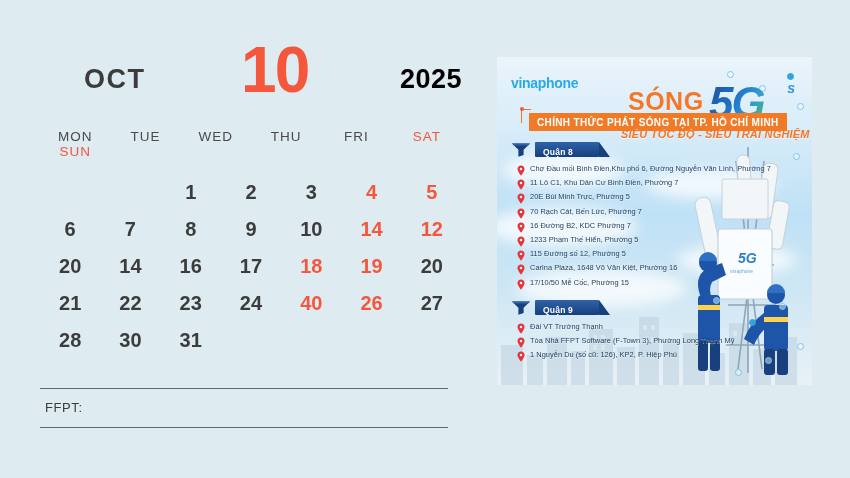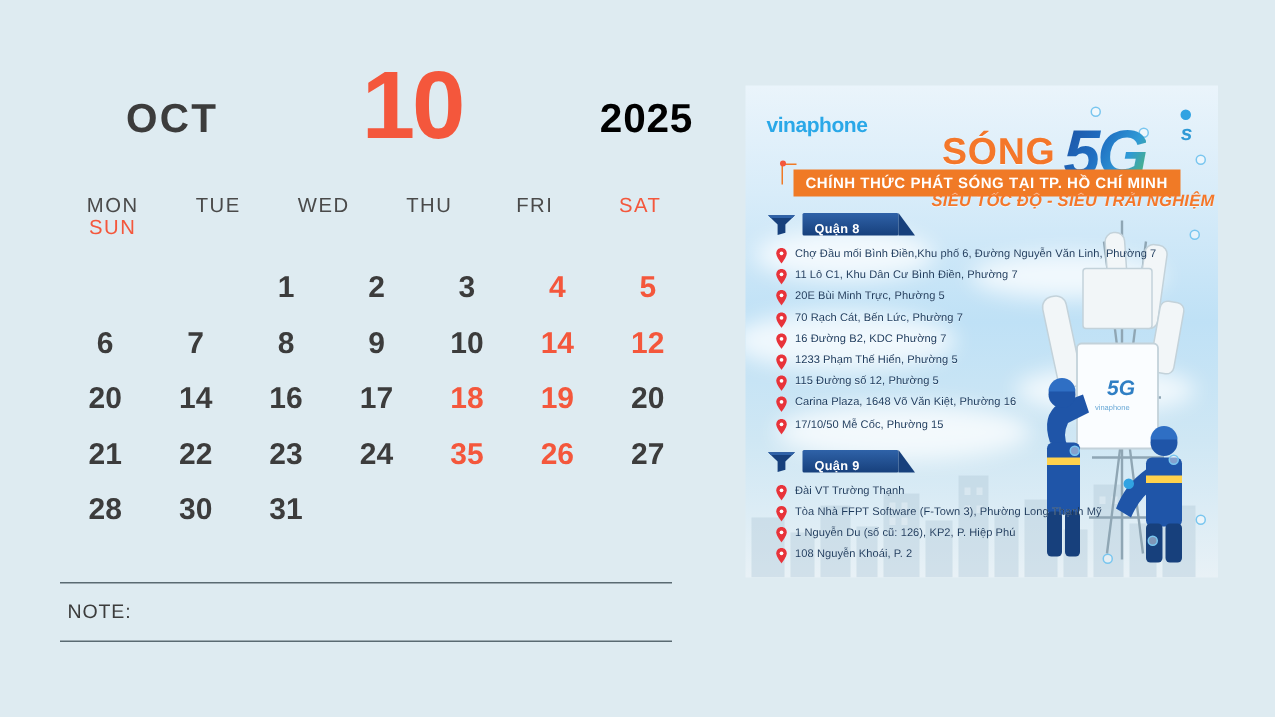--- a/index.html
+++ b/index.html
@@ -383,32 +383,32 @@
       <div class="day-cell">14</div>
       <div class="day-cell">16</div>
       <div class="day-cell">17</div>
       <div class="day-cell weekend">18</div>
       <div class="day-cell weekend">19</div>
       <div class="day-cell">20</div>
       <div class="day-cell">21</div>
       <div class="day-cell">22</div>
       <div class="day-cell">23</div>
       <div class="day-cell">24</div>
-      <div class="day-cell weekend">35</div>
+      <div class="day-cell weekend">40</div>
       <div class="day-cell weekend">26</div>
       <div class="day-cell">27</div>
       <div class="day-cell">28</div>
       <div class="day-cell">30</div>
       <div class="day-cell">31</div>
     </div>
 </div>
 
 <div id="note-block">
   <div class="note-rule"></div>
-  <div id="note-label">NOTE:</div>
+  <div id="note-label">FFPT:</div>
   <div class="note-rule"></div>
 </div>
 
 <div id="ad-panel">
 
   <div class="cloud" style="left:6px; top:96px; width:120px; height:34px;"></div>
   <div class="cloud" style="left:-10px; top:150px; width:150px; height:40px;"></div>
   <div class="cloud" style="left:150px; top:112px; width:130px; height:30px;"></div>
   <div class="cloud" style="left:20px; top:212px; width:170px; height:38px;"></div>
   <div class="cloud" style="left:180px; top:188px; width:120px; height:30px;"></div>
@@ -615,23 +615,16 @@
             </svg>
             <span class="address-text">Tòa Nhà FFPT Software (F-Town 3), Phường Long Thạnh Mỹ</span>
           </div>
           <div class="address-item">
             <svg class="pin-icon" viewBox="0 0 8 11">
               <path d="M4 0.4C2 0.4 0.5 1.9 0.5 3.9c0 2.5 3.5 6.7 3.5 6.7s3.5-4.2 3.5-6.7C7.5 1.9 6 0.4 4 0.4z" fill="#e8333a"></path>
               <circle cx="4" cy="3.9" r="1.25" fill="#ffffff"></circle>
             </svg>
             <span class="address-text">1 Nguyễn Du (số cũ: 126), KP2, P. Hiệp Phú</span>
           </div>
-          <div class="address-item">
-            <svg class="pin-icon" viewBox="0 0 8 11">
-              <path d="M4 0.4C2 0.4 0.5 1.9 0.5 3.9c0 2.5 3.5 6.7 3.5 6.7s3.5-4.2 3.5-6.7C7.5 1.9 6 0.4 4 0.4z" fill="#e8333a"></path>
-              <circle cx="4" cy="3.9" r="1.25" fill="#ffffff"></circle>
-            </svg>
-            <span class="address-text">108 Nguyễn Khoái, P. 2</span>
-          </div>
         </div>
       </div>
     </div>
 </div>
 
 </body></html>

